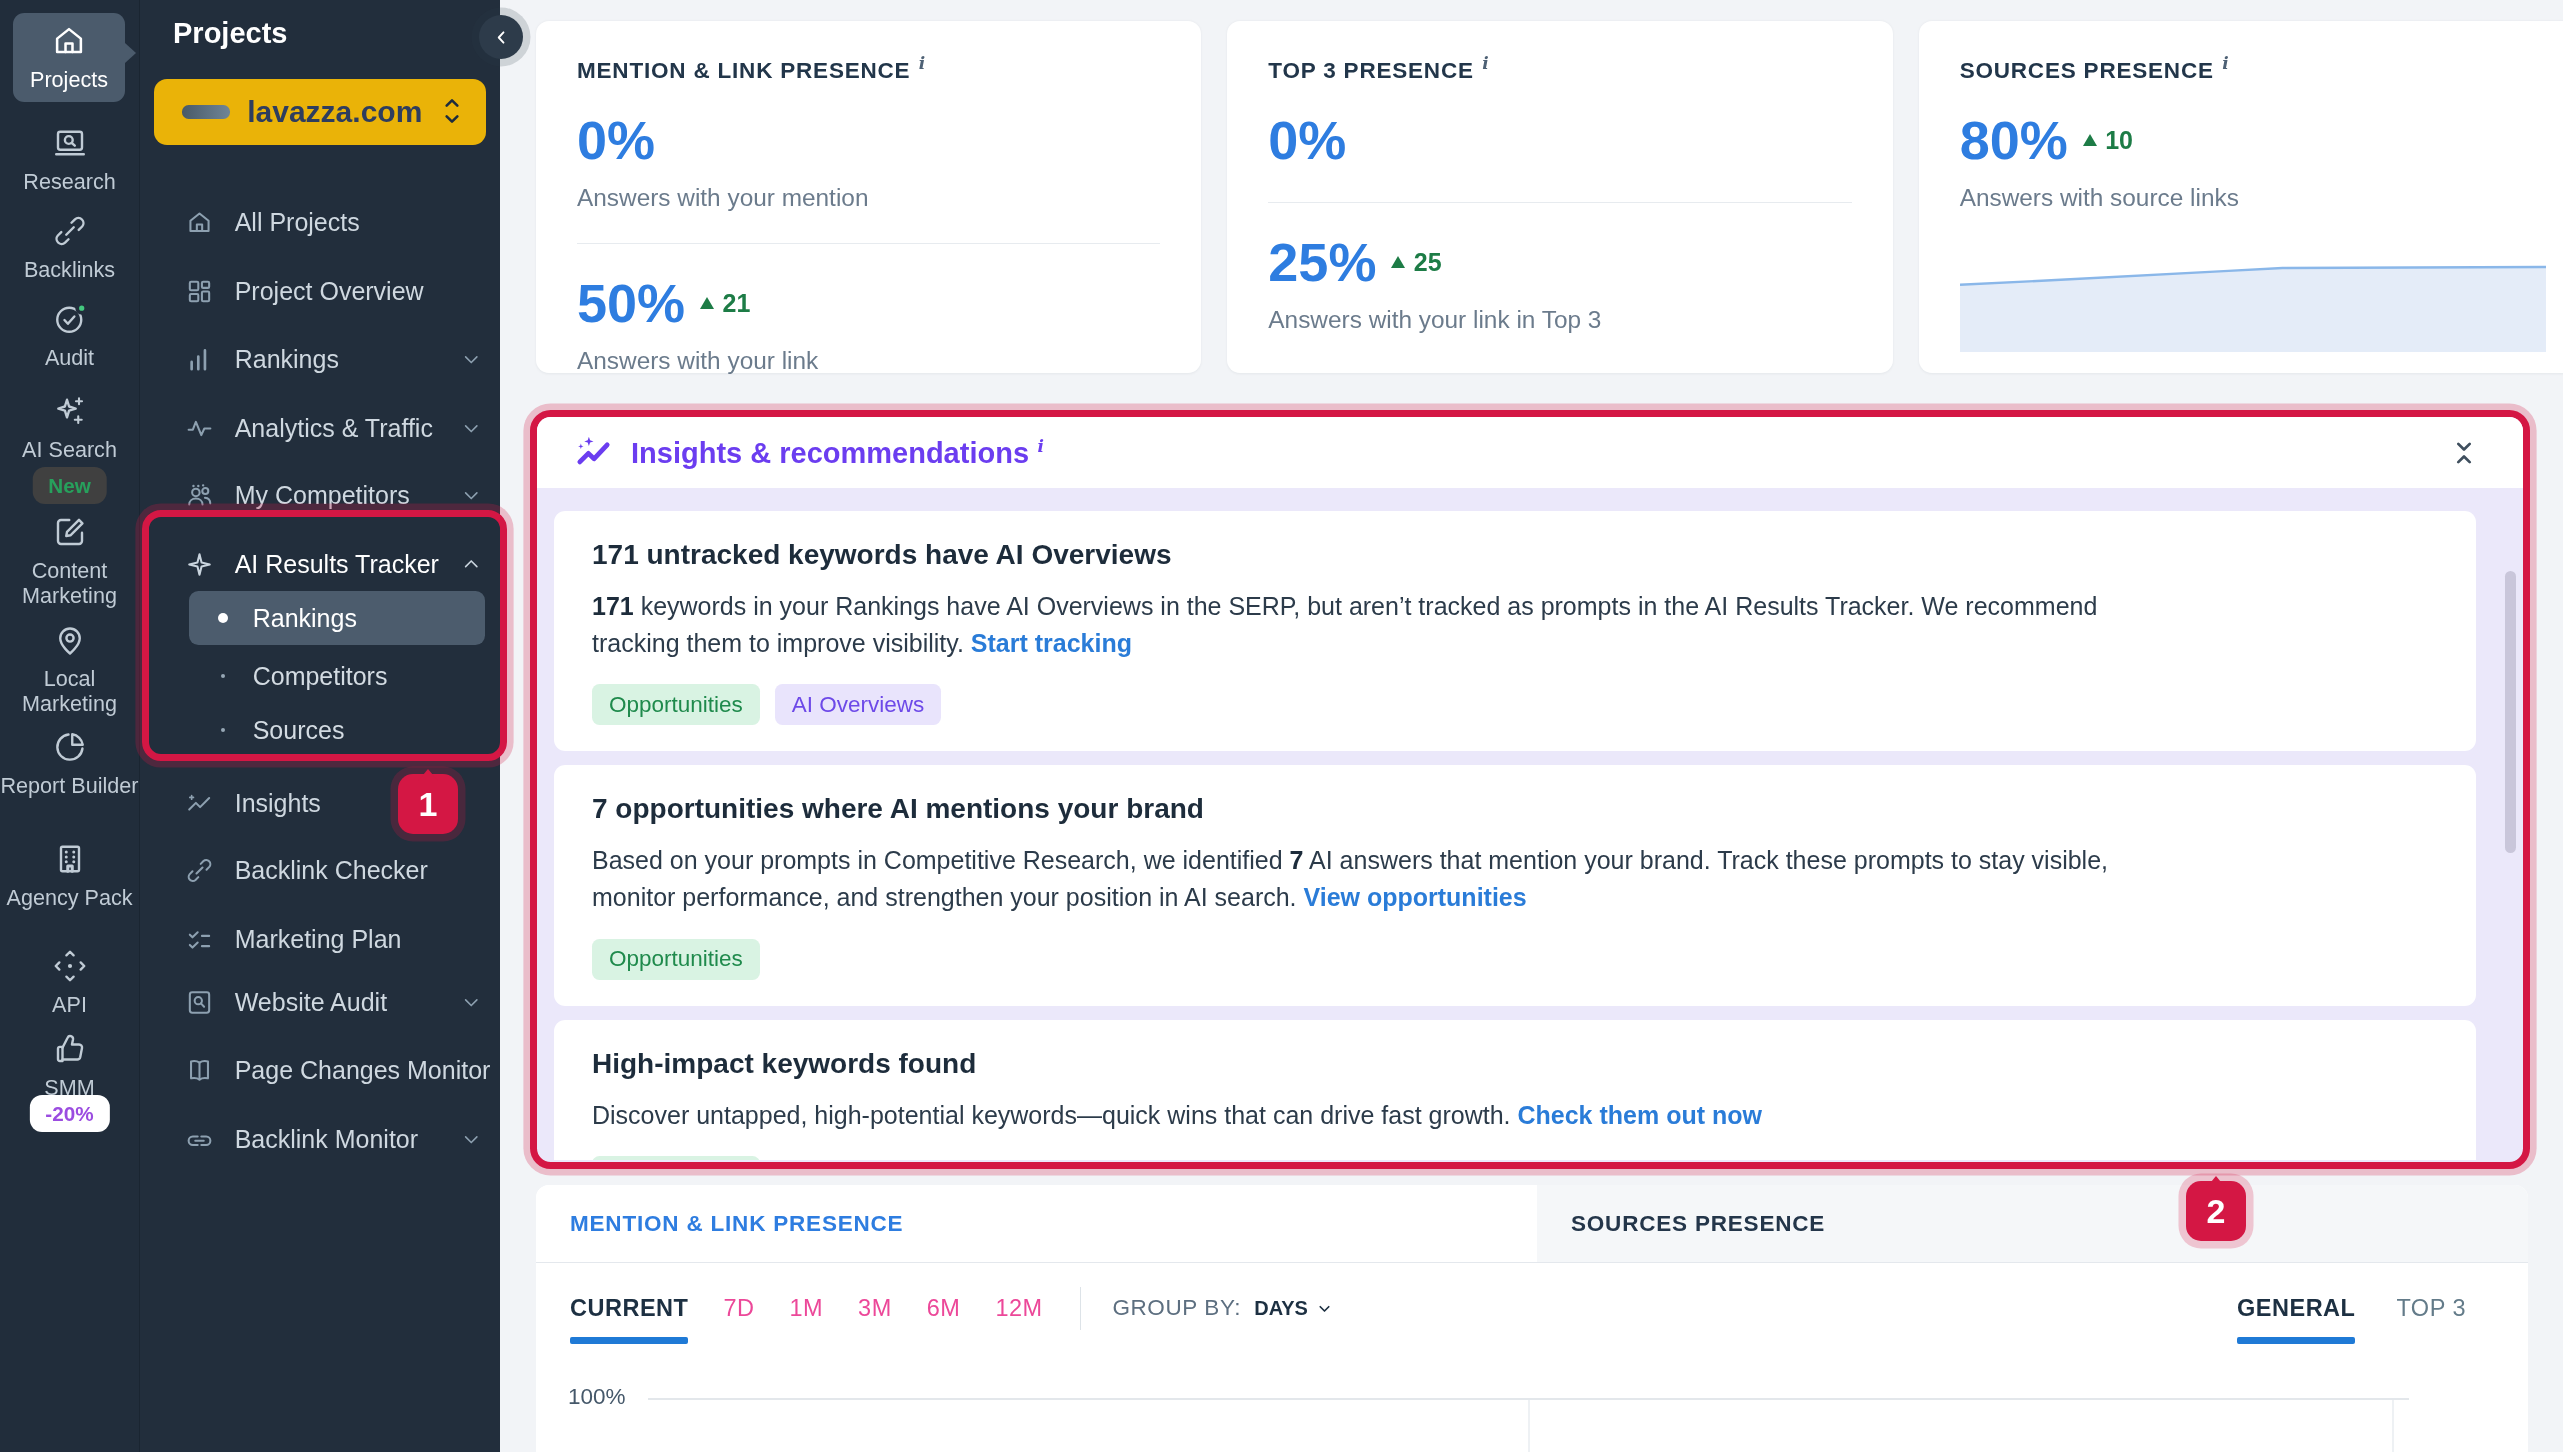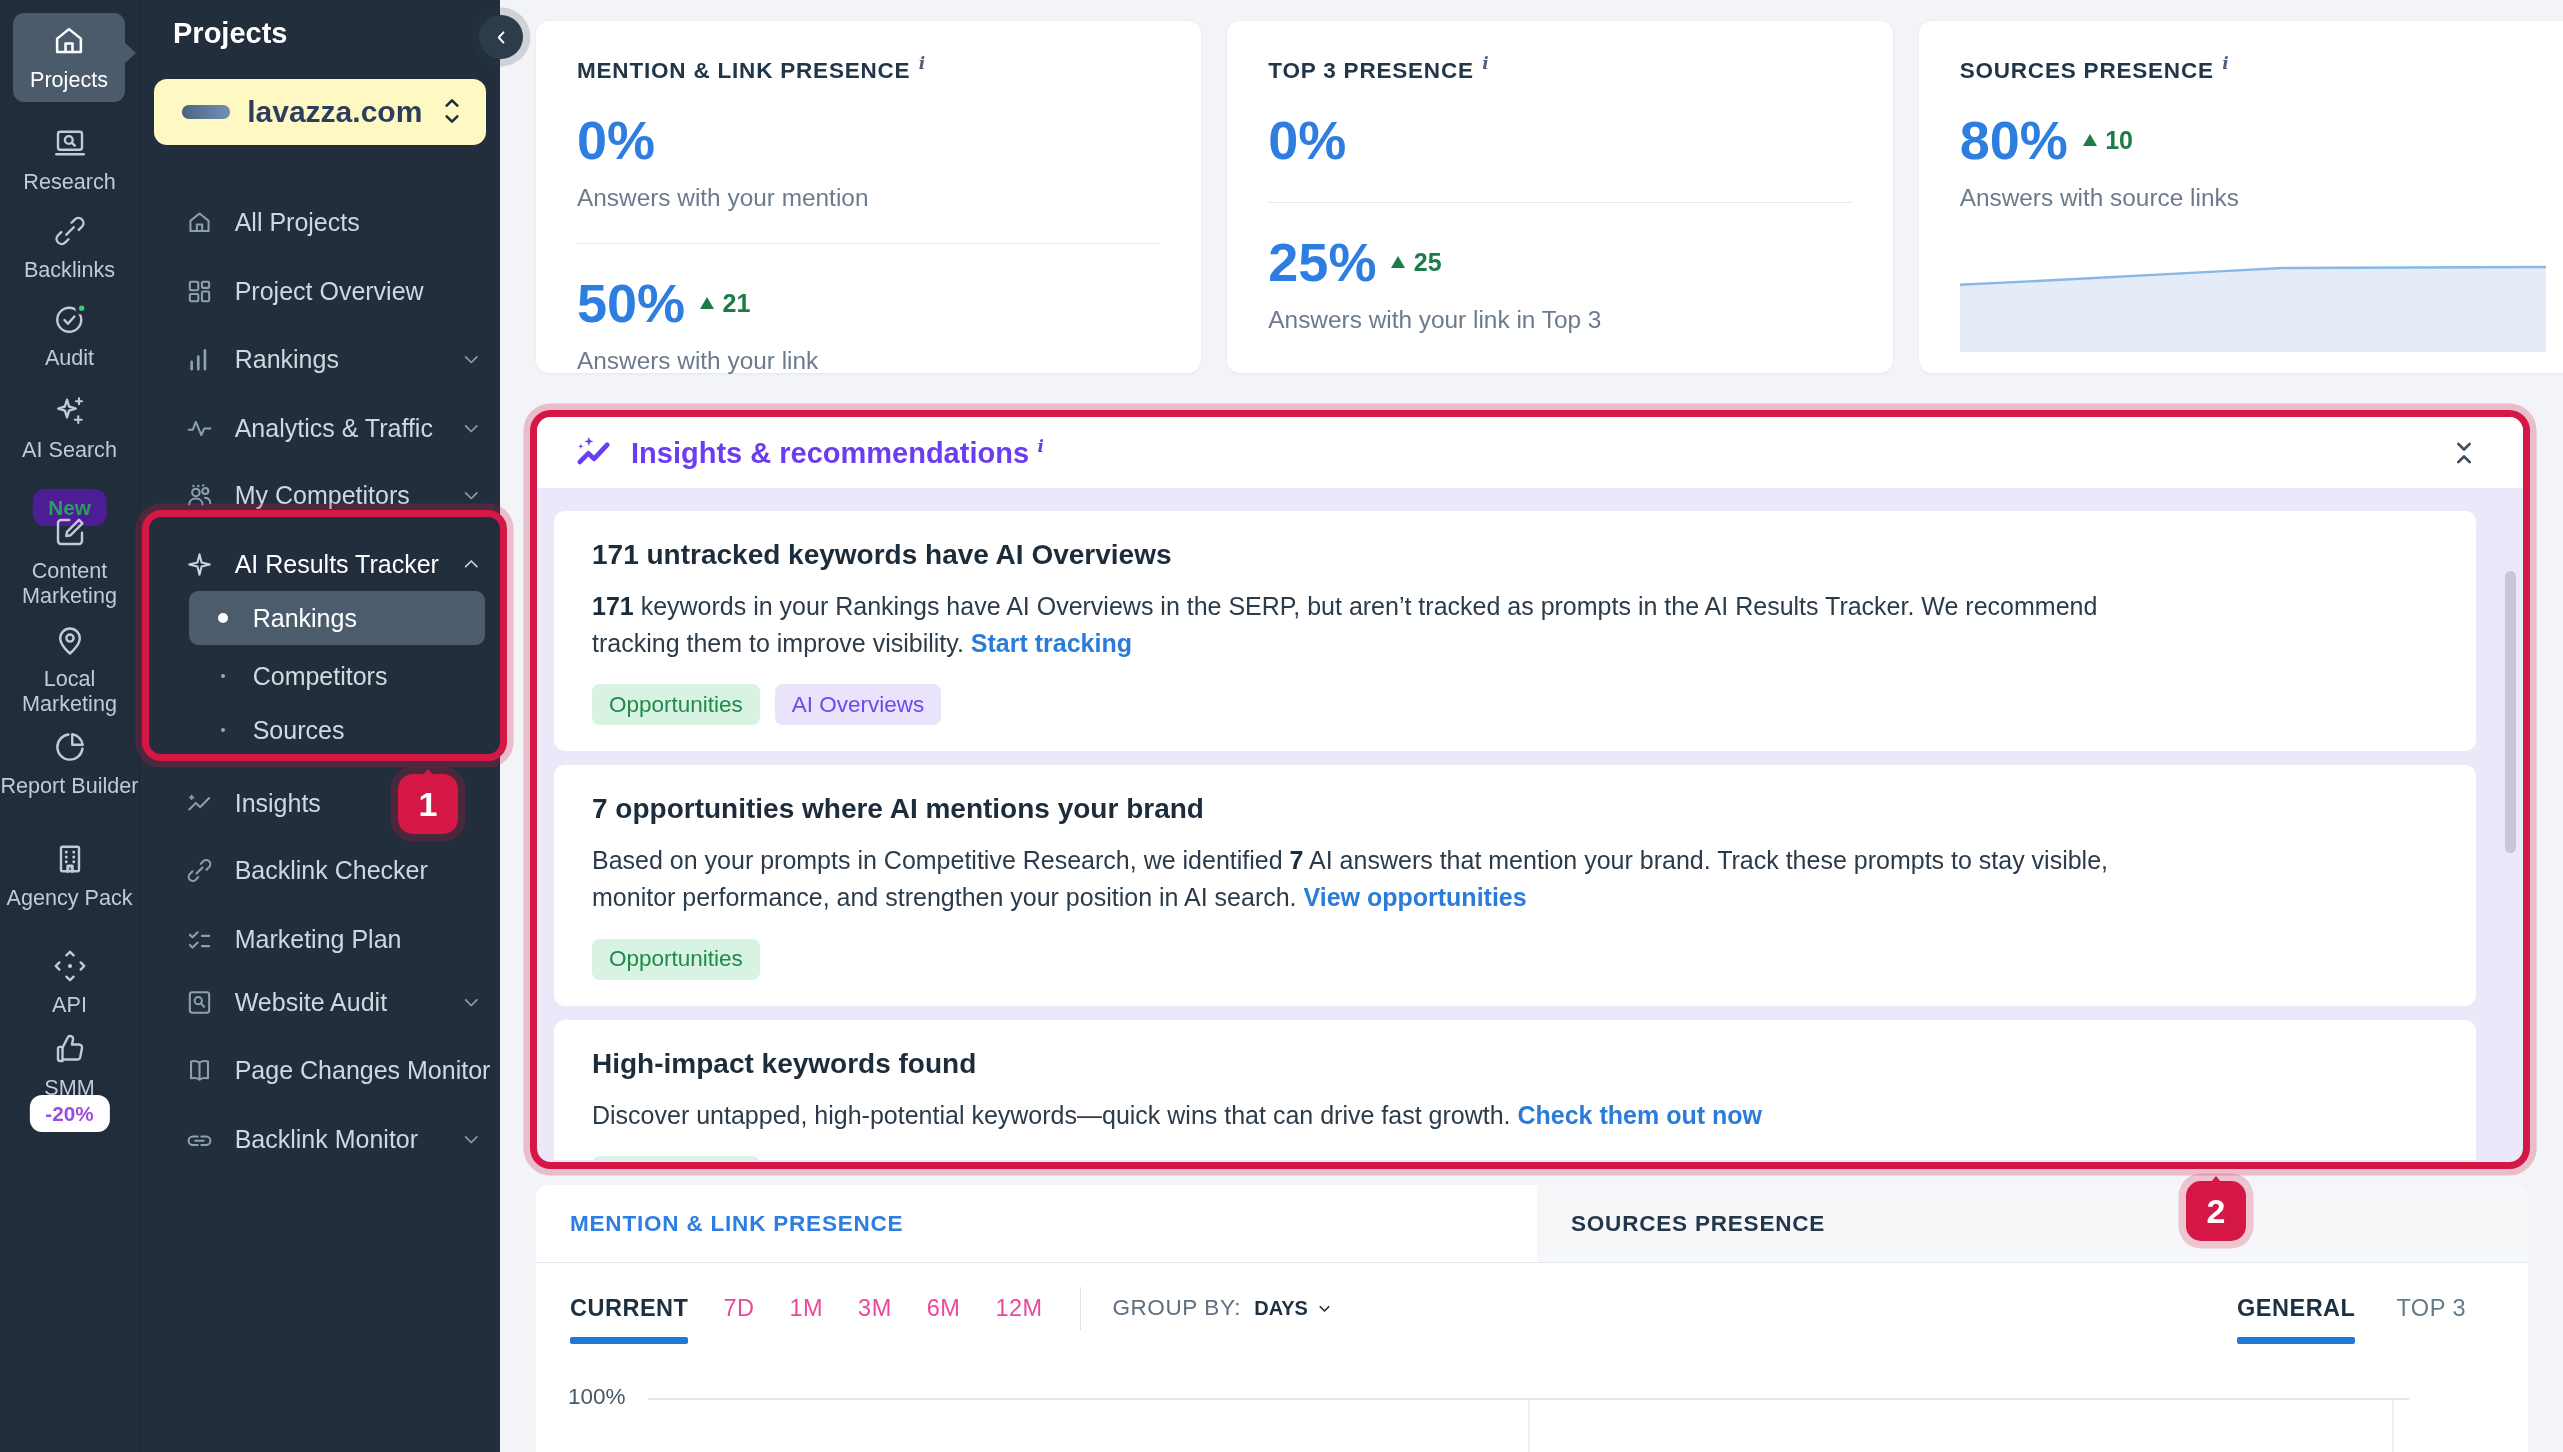--- a/index.html
+++ b/index.html
@@ -11,28 +11,28 @@
   .rail { position:absolute; left:0; top:0; bottom:0; width:139px; background:#212d3b; z-index:5; }
   .rail-item { position:absolute; left:0; width:139px; display:flex; flex-direction:column; align-items:center; gap:8.4px;
                color:#c0cbd5; font-size:21.6px; line-height:25px; text-align:center; cursor:pointer; }
   .rail-item svg { width:36px; height:36px; stroke:#c0cbd5; fill:none; stroke-width:1.6; stroke-linecap:round; stroke-linejoin:round; }
   .tile { position:absolute; left:13px; top:13px; width:112px; height:89px; background:#4b5b6c; border-radius:11.3px;
           display:flex; flex-direction:column; align-items:center; justify-content:center; gap:7.5px; color:#fff; font-size:21.6px; cursor:pointer; }
   .tile svg { width:38px; height:38px; stroke:#fff; fill:none; stroke-width:1.6; stroke-linecap:round; stroke-linejoin:round; }
   .tile::after { content:""; position:absolute; right:-20.7px; top:30px; border:10.3px solid transparent; border-left:11.3px solid #4b5b6c; }
   .pill { position:absolute; left:50%; transform:translateX(-50%); border-radius:12.2px; font-weight:bold; font-size:20.7px;
           padding:6.6px 16px; white-space:nowrap; cursor:pointer; }
-  .pill-new { background:#4c1d95; color:#27a05c;margin-top:22px; }
+  .pill-new { background:#404040; color:#27a05c; }
   .pill-sale { background:#ffffff; color:#9b4ce0; }
   .dot-green { fill:#44c87f; stroke:#212d3b; stroke-width:2.5; }
 
   
   .panel { position:absolute; left:139px; top:0; bottom:0; width:361px; background:#222e3c; border-left:1.9px solid #1a2531; z-index:5; }
   .panel-h1 { position:absolute; left:33px; top:17px; color:#fff; font-size:29px; font-weight:bold; }
-  .selector { position:absolute; left:14px; top:79px; width:332px; height:66px; background:#fef9c3; border-radius:13px;
+  .selector { position:absolute; left:14px; top:79px; width:332px; height:66px; background:#eab308; border-radius:13px;
               display:flex; align-items:center; gap:17px; padding:0 20.7px 0 28px; cursor:pointer; }
   .sel-logo { width:53px; height:14px; border-radius:6.6px; background:linear-gradient(90deg,#2c4a78,#5a7db0); opacity:.85; }
   .sel-text { flex:1; font-size:30px; font-weight:bold; color:#2e3d5e; }
   .stepper svg { width:26px; height:30px; stroke:#1d2c3e; fill:none; stroke-width:2.4; stroke-linecap:round; stroke-linejoin:round; }
   .m-item { position:absolute; left:12px; width:361px; height:54px; display:flex; align-items:center; gap:20.7px;
             padding-left:33px; color:#cfd8e0; font-size:25px; cursor:pointer; }
   .m-item svg { width:29px; height:29px; stroke:#8da0b0; fill:none; stroke-width:1.7; stroke-linecap:round; stroke-linejoin:round; flex:none; }
   .m-item .chev { position:absolute; right:31px; width:22.5px; height:22.5px; stroke:#8da0b0; }
   .m-item.on { color:#ffffff; }
   .m-item.on svg { stroke:#c9d4de; }

